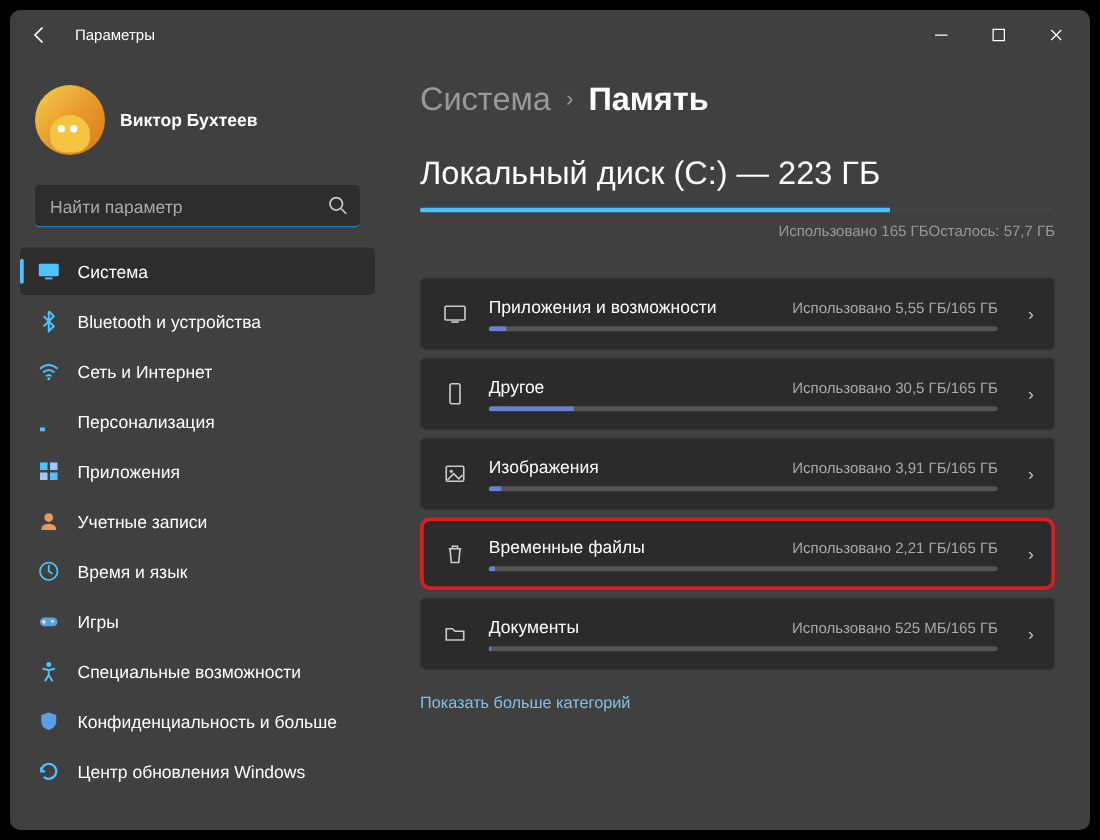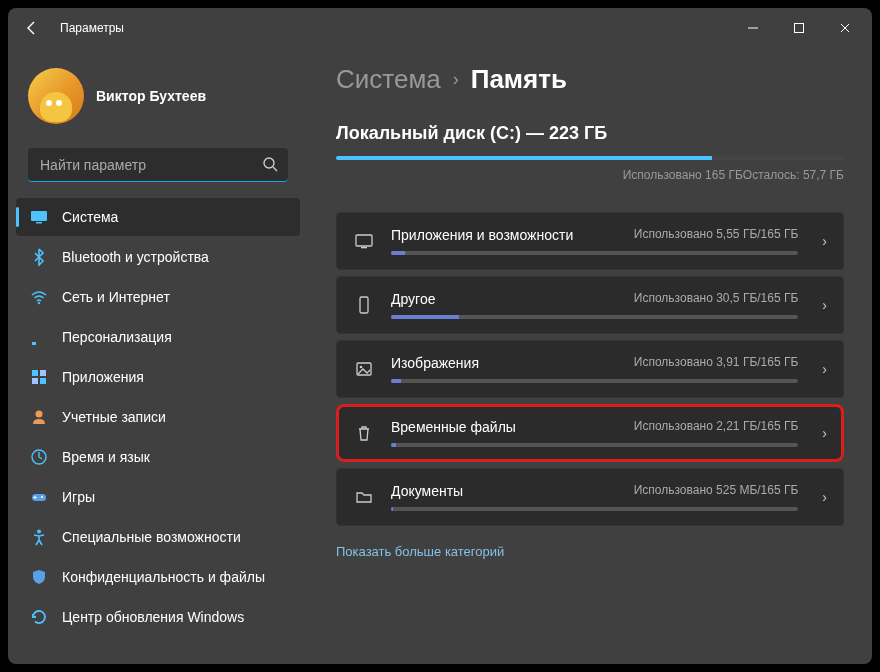--- a/index.html
+++ b/index.html
@@ -26,29 +26,29 @@
 .nav{list-style:none}
 .nav-item{display:flex;align-items:center;padding:10px 14px;border-radius:4px;cursor:pointer;margin-bottom:2px;font-size:14px;gap:14px}
 .nav-item.active{background:#2d2d2d;position:relative}
 .nav-item.active::before{content:"";position:absolute;left:0;top:9px;bottom:9px;width:3px;background:#4cc2ff;border-radius:2px}
 .ico{width:18px;height:18px;display:inline-flex;align-items:center;justify-content:center;flex-shrink:0}
 .main{flex:1;padding:16px 28px;overflow-y:auto}
 .breadcrumb{display:flex;align-items:center;gap:12px;font-size:26px;margin-bottom:28px}
 .bc-parent{color:#999;cursor:pointer}
 .bc-chevron{color:#999;font-size:18px}
 .bc-current{font-weight:600}
-.disk-title{font-size:18px;font-weight:700;margin-bottom:12px}
+.disk-title{font-size:26px;font-weight:400;margin-bottom:12px}
 .disk-bar{height:4px;background:#444;border-radius:2px;overflow:hidden;margin-bottom:8px}
 .disk-fill{height:100%;background:#4cc2ff;width:74%}
 .disk-stats{display:flex;justify-content:flex-end;font-size:12px;color:#999;margin-bottom:30px}
 .cat{background:#2b2b2b;border-radius:4px;padding:14px 16px;margin-bottom:6px;display:flex;align-items:center;gap:16px;cursor:pointer;position:relative;border:1px solid #333}
 .cat.highlighted{border:3px solid #d81e1e;border-radius:8px;padding:12px 14px}
 .cat-ico{width:22px;height:22px;color:#ccc;flex-shrink:0;display:flex;align-items:center;justify-content:center}
 .cat-body{flex:1}
-.cat-top{display:flex;justify-content:space-between;align-items:flex-start;margin-bottom:8px}
+.cat-top{display:flex;justify-content:space-between;align-items:flex-end;margin-bottom:8px}
 .cat-label{font-size:14px}
 .cat-usage{font-size:12px;color:#aaa}
 .cat-bar{height:4px;background:#555;border-radius:2px;overflow:hidden}
 .cat-fillseg{height:100%;background:#6b7fd1}
 .cat-chevron{color:#ccc;font-size:14px;margin-left:8px}
 .show-more{color:#83c0e6;font-size:13px;margin-top:12px;cursor:pointer;display:inline-block}
 svg{display:block}
 </style>
 </head>
 <body>
@@ -181,21 +181,21 @@
               </svg>
             </span>
           <span>Специальные возможности</span>
         </li>
         <li class="nav-item">
           <span class="ico">
               <svg width="18" height="18" viewBox="0 0 18 18">
                 <path d="M9 2 L15 4 V9 Q15 14 9 16 Q3 14 3 9 V4 Z" fill="#5aa0e8"></path>
               </svg>
             </span>
-          <span>Конфиденциальность и файлы</span>
+          <span>Конфиденциальность и больше</span>
         </li>
         <li class="nav-item">
           <span class="ico">
               <svg width="18" height="18" viewBox="0 0 18 18">
                 <path d="M3 9 A6 6 0 1 1 5 13.5" stroke="#4cc2ff" stroke-width="1.8" fill="none"></path>
                 <path d="M3 6 V9 H6" stroke="#4cc2ff" stroke-width="1.8" fill="none"></path>
               </svg>
             </span>
           <span>Центр обновления Windows</span>
         </li>

